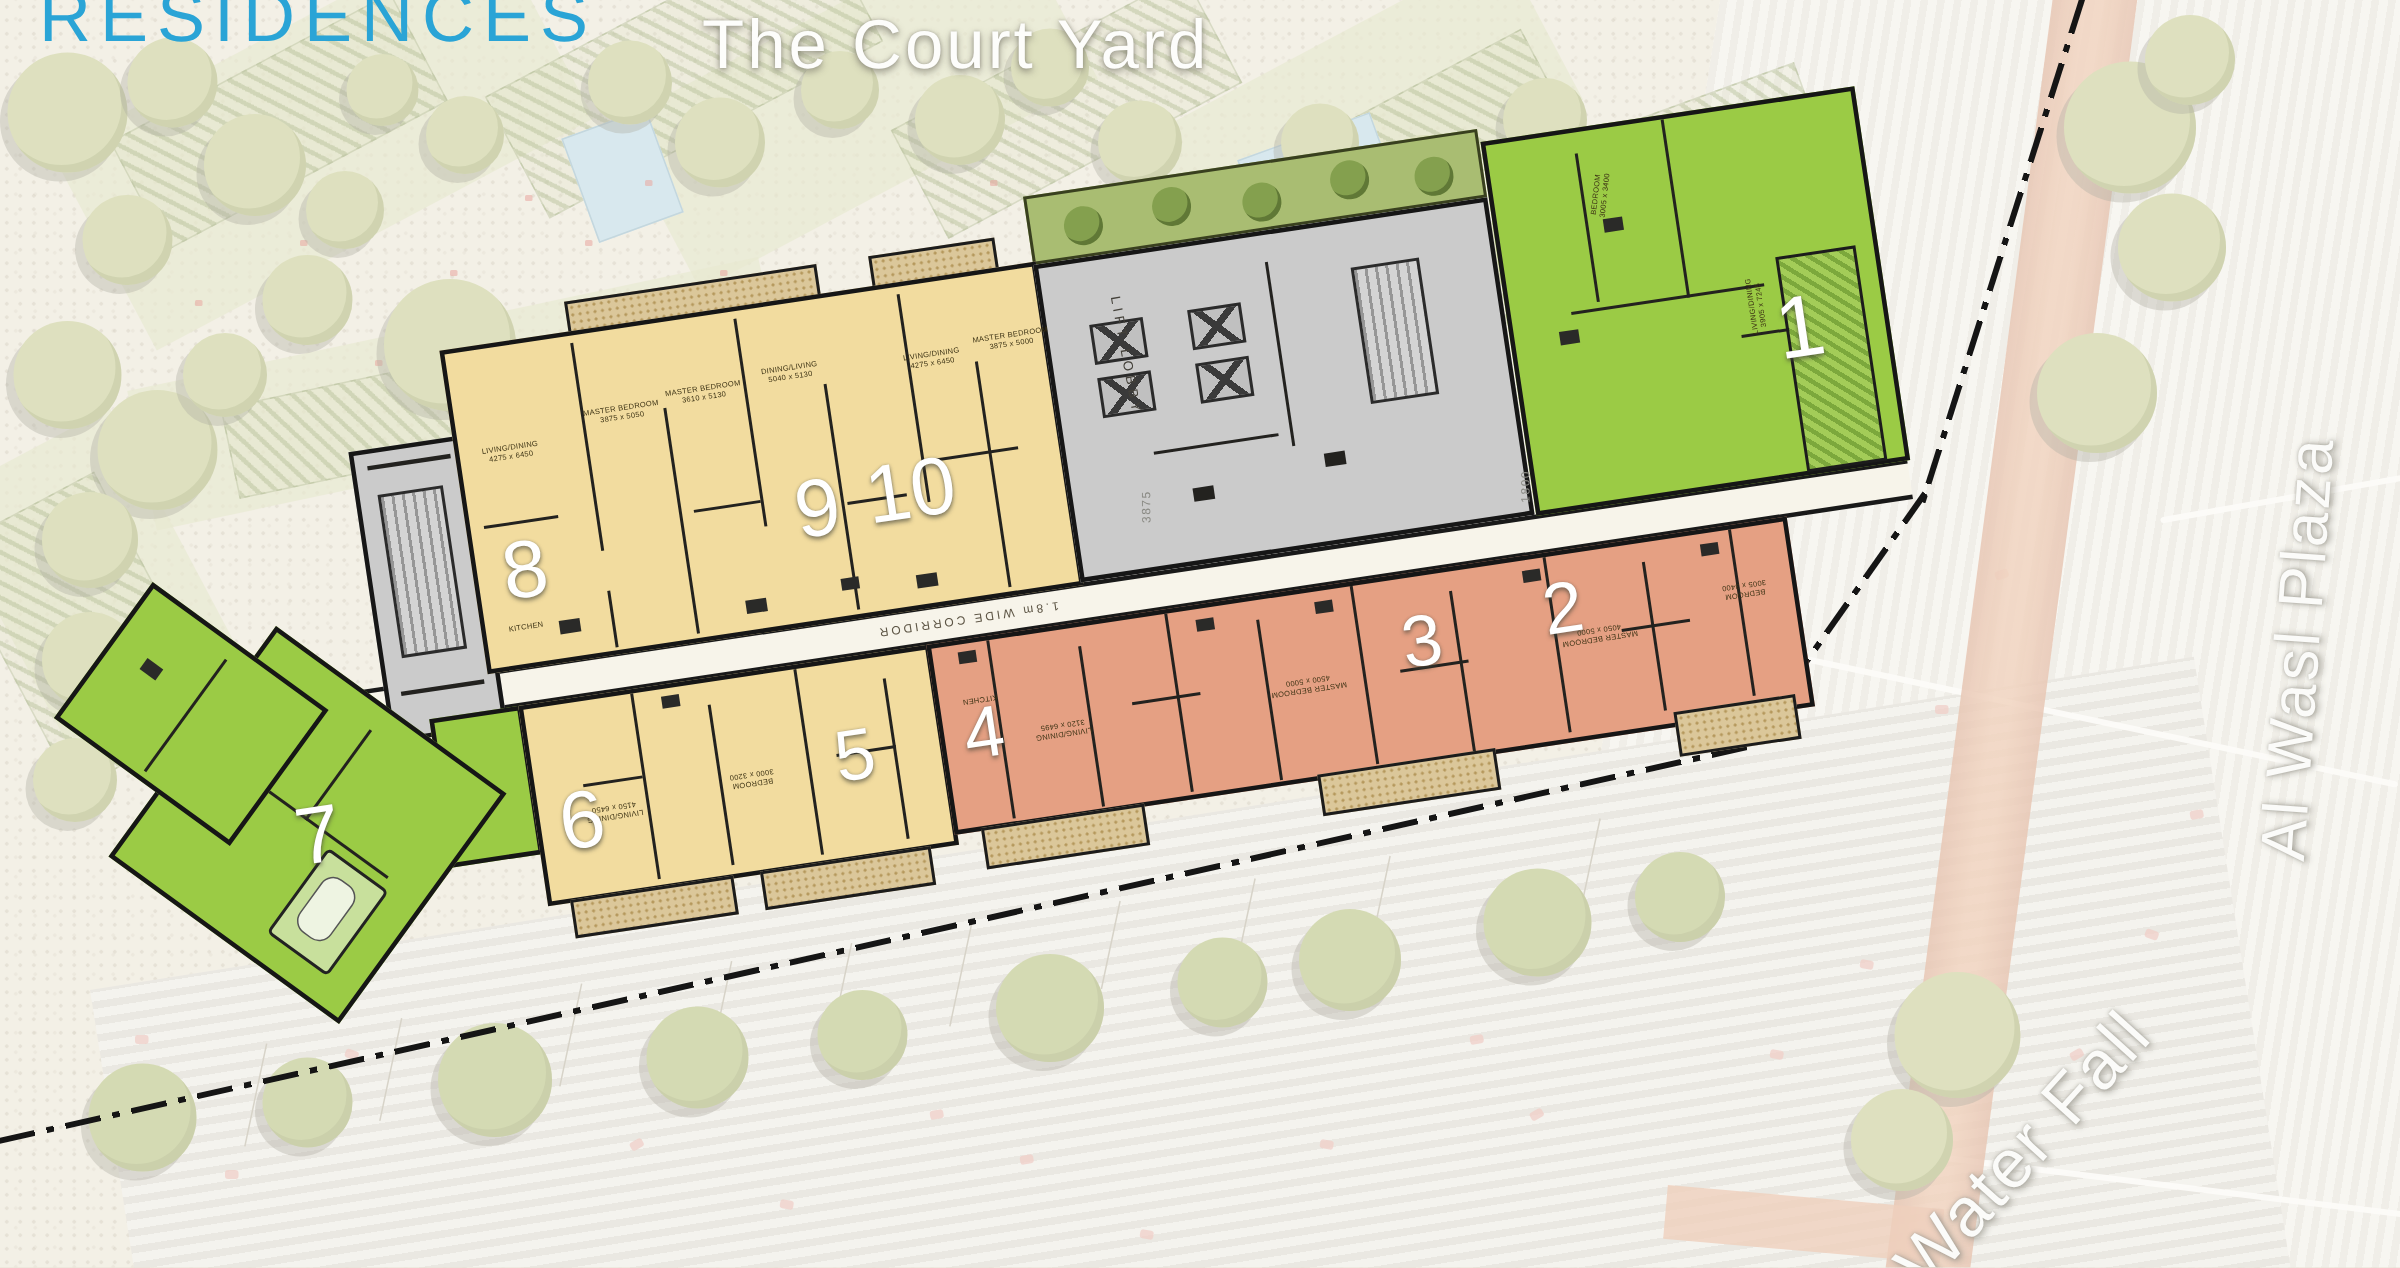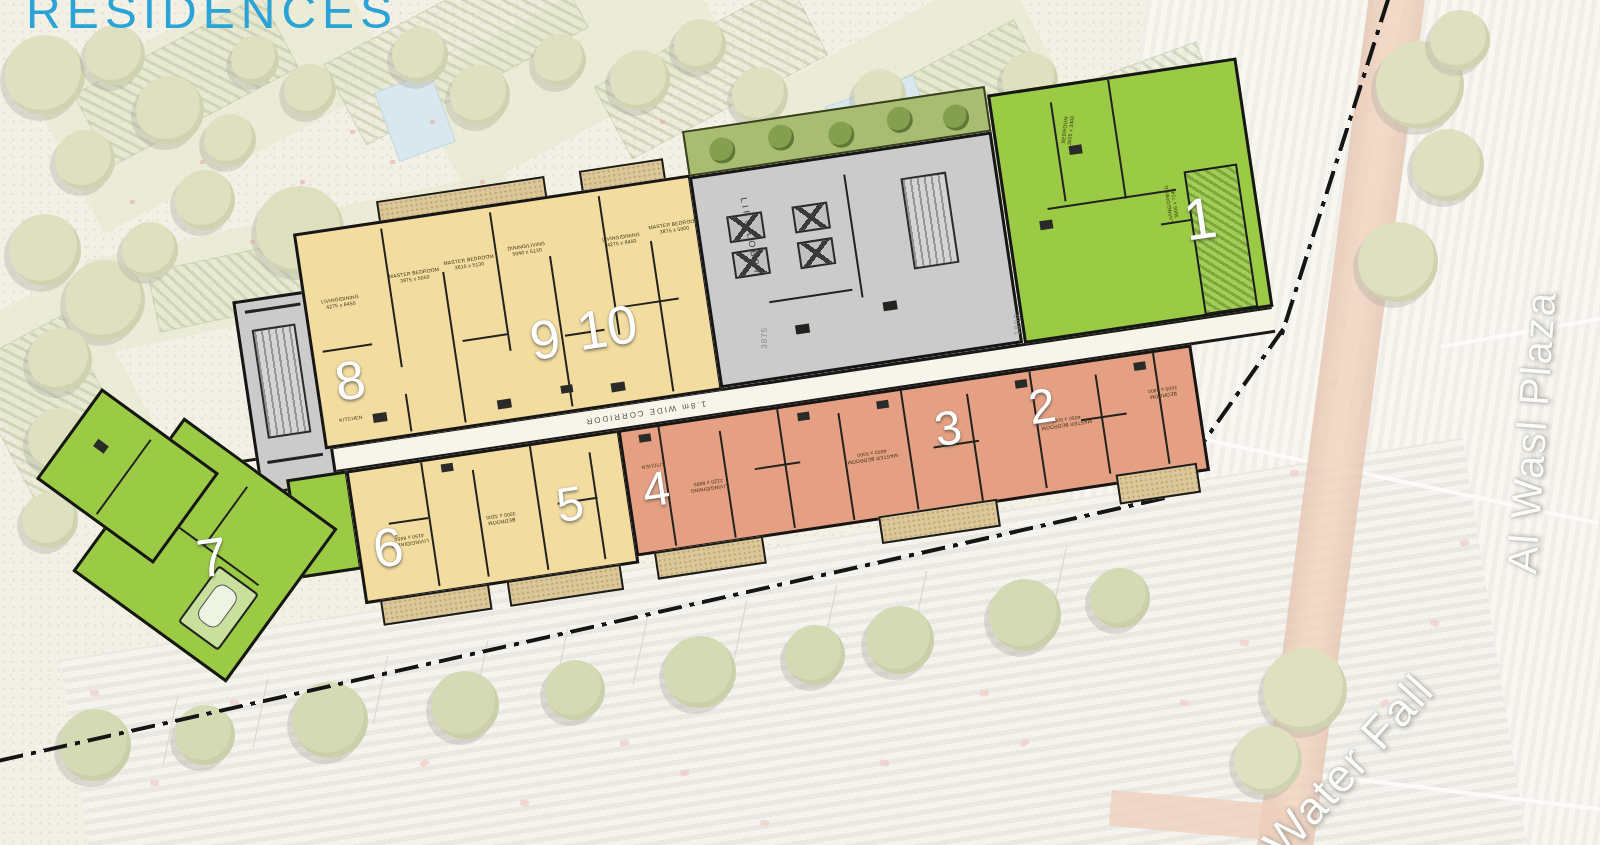--- a/index.html
+++ b/index.html
@@ -358,15 +358,16 @@
     <span class="unum" style="left:656px;top:489px;font-size:48px;">4</span>
     <span class="unum" style="left:570px;top:504px;font-size:48px;">5</span>
     <span class="unum" style="left:388px;top:547px;font-size:54px;">6</span>
     <span class="unum" style="left:212px;top:557px;font-size:54px;">7</span>
     <span class="unum" style="left:350px;top:380px;font-size:54px;">8</span>
     <span class="unum" style="left:545px;top:339px;font-size:54px;">9</span>
     <span class="unum" style="left:607px;top:327px;font-size:54px;">10</span>
   </div>
 
   <div id="brand">RESIDENCES</div>
+  <div id="courtyard">The Court Yard</div>
   <div id="plazalab">Al Wasl Plaza</div>
   <div id="wflab">Water Fall</div>
 </div>
 
 </body></html>

